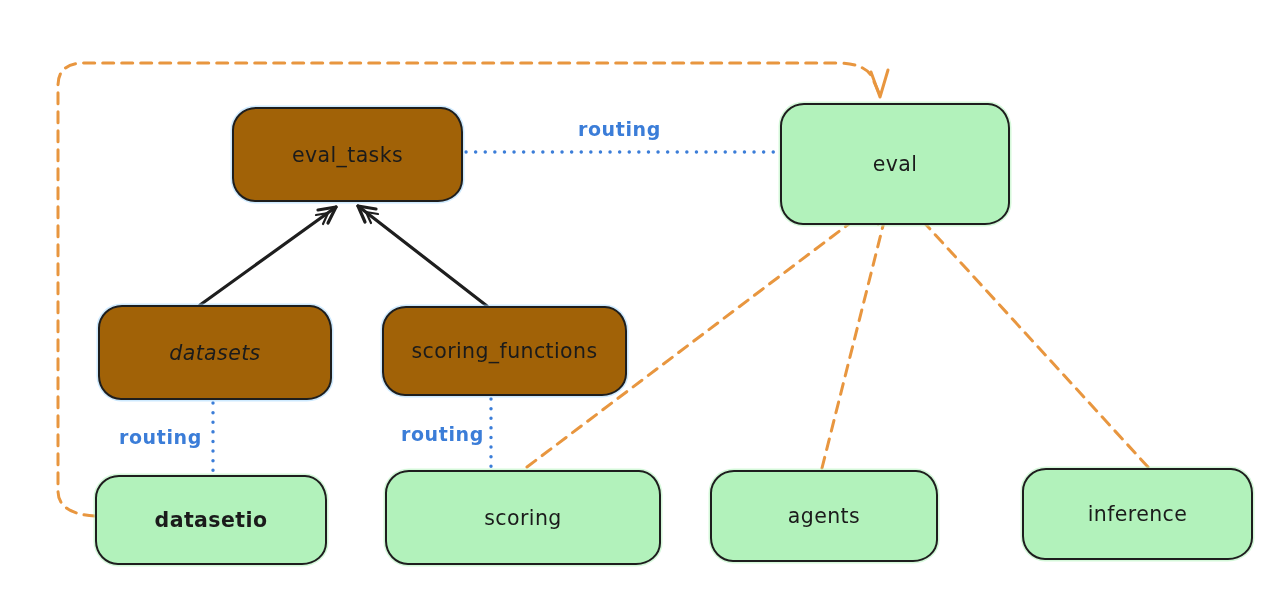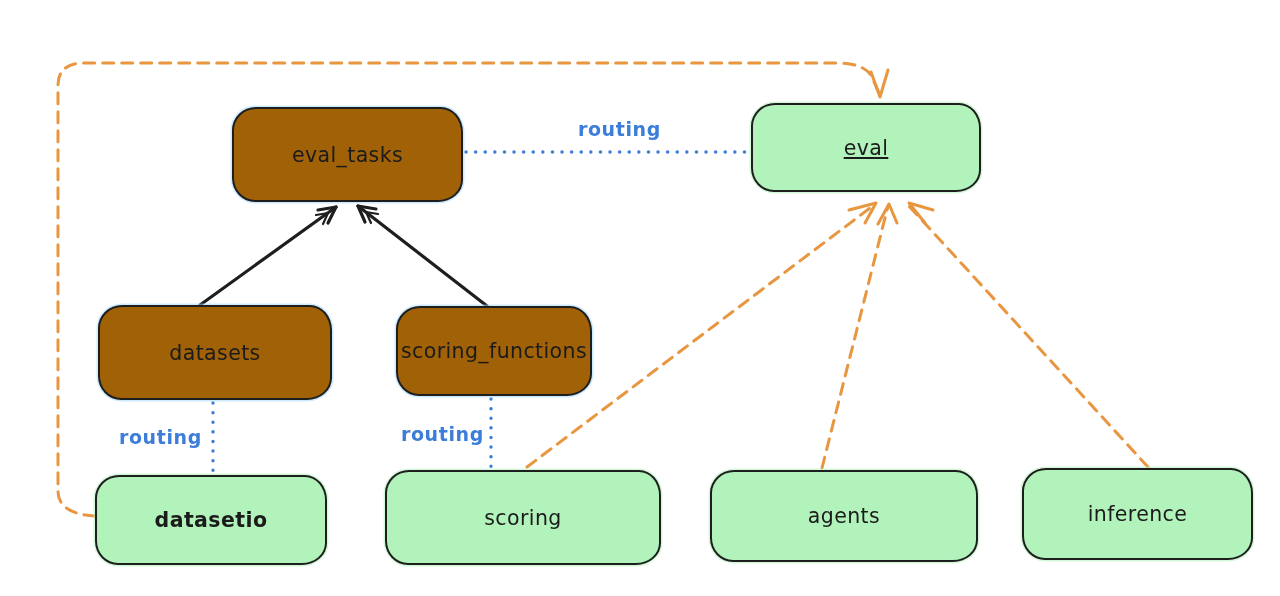--- a/index.html
+++ b/index.html
@@ -81,41 +81,41 @@
     <g fill="none" stroke-width="3" stroke-linecap="round" stroke-linejoin="round" stroke="#e8963f">
       <line x1="1148" y1="467" x2="908" y2="205" stroke-dasharray="11 8"></line>
       <path d="M925,223 L909,203 L933,210"></path>
     </g>
   </svg>
 
   <div class="node blue" style="left:232px;top:107px;width:231px;height:95px;">
     <span>eval_tasks</span>
   </div>
 
-  <div class="node green" style="left:751px;top:103px;width:230px;height:89px;text-decoration:underline;">
+  <div class="node green" style="left:780px;top:103px;width:230px;height:122px;">
     <span>eval</span>
   </div>
 
-  <div class="node blue" style="left:98px;top:305px;width:234px;height:95px;">
+  <div class="node blue" style="left:98px;top:305px;width:234px;height:95px;font-style:italic;">
     <span>datasets</span>
   </div>
 
-  <div class="node blue" style="left:396px;top:306px;width:196px;height:90px;">
+  <div class="node blue" style="left:382px;top:306px;width:245px;height:90px;">
     <span>scoring_functions</span>
   </div>
 
   <div class="node green" style="left:95px;top:475px;width:232px;height:90px;font-weight:bold;">
     <span>datasetio</span>
   </div>
 
   <div class="node green" style="left:385px;top:470px;width:276px;height:95px;text-align:right;">
     <span>scoring</span>
   </div>
 
-  <div class="node green" style="left:710px;top:470px;width:268px;height:92px;align-items:center;">
+  <div class="node green" style="left:710px;top:470px;width:228px;height:92px;align-items:center;">
     <span>agents</span>
   </div>
 
   <div class="node green" style="left:1022px;top:468px;width:231px;height:92px;">
     <span>inference</span>
   </div>
 
   <span class="edge-label" style="left:578px;top:118px;">routing</span>
 
   <span class="edge-label" style="left:119px;top:426px;">routing</span>

